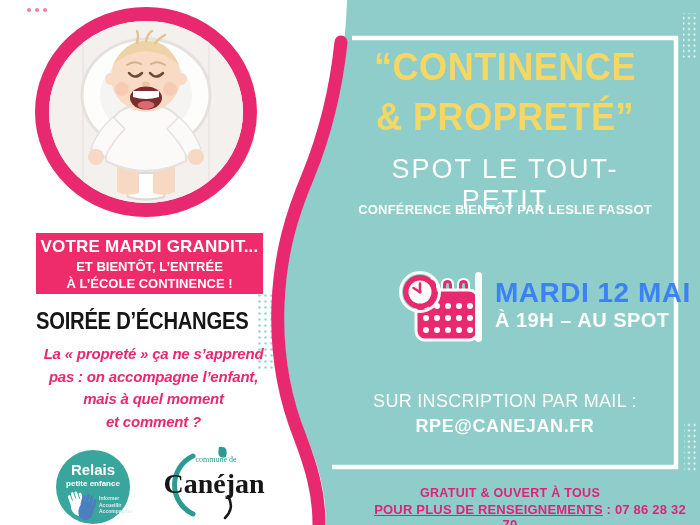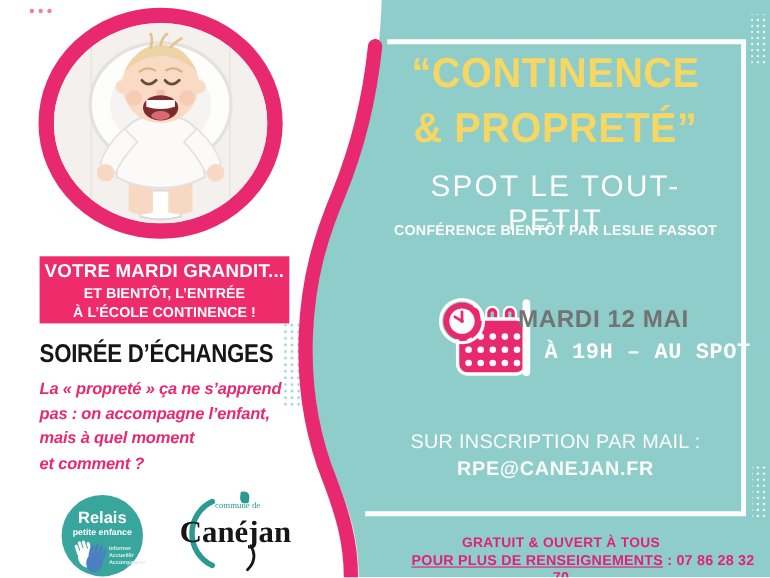--- a/index.html
+++ b/index.html
@@ -7,29 +7,29 @@
           font-family:"Liberation Sans",sans-serif;}
   .abs{position:absolute;}
   
   .banner-box{left:36px;top:233px;width:227px;height:61px;background:#ee2c6c;color:#ffffff;
               display:flex;flex-direction:column;align-items:center;justify-content:center;text-align:center;gap:2px;}
   .banner-l1{font-size:17px;font-weight:bold;letter-spacing:.2px;}
   .banner-l2{font-size:13px;font-weight:bold;}
   .soiree{left:36px;top:308px;width:260px;font-size:22px;font-weight:bold;color:#161616;
           letter-spacing:-.3px;transform:scale(.92,1.06);transform-origin:left top;}
   .intro{left:36px;top:343px;width:235px;font-size:15px;font-weight:bold;font-style:italic;
-         color:#e8296f;line-height:1.5;white-space:pre-line;letter-spacing:-.2px;}
+         color:#e8296f;line-height:1.5;white-space:pre-line;letter-spacing:-.2px;text-align:center;}
   
   .panel-center{left:352px;width:306px;text-align:center;}
   .title{font-size:38px;font-weight:bold;color:#f6d763;letter-spacing:.5px;transform:scale(.95,1);transform-origin:center top;}
   .t1{top:46px;} .t2{top:96px;}
   .subtitle{top:154px;font-size:27px;font-weight:normal;color:#fdfdfb;letter-spacing:2px;}
   .speaker{top:202px;font-size:13px;font-weight:bold;color:#fdfdfb;letter-spacing:.2px;}
-  .date-line{left:471px;top:277px;font-size:22px;font-weight:bold;color:#737373;letter-spacing:.5px;}
-  .time-line{left:495px;top:309px;font-size:20px;font-weight:bold;color:#fdfdfb;letter-spacing:.5px;font-family:Liberation Mono, monospace;}
+  .date-line{left:495px;top:277px;font-size:28px;font-weight:bold;color:#3b82f6;letter-spacing:.5px;}
+  .time-line{left:495px;top:309px;font-size:20px;font-weight:bold;color:#fdfdfb;letter-spacing:.5px;}
   .divider{left:475px;top:272px;width:7px;height:70px;background:#fdfdfb;border-radius:4px;}
   .reg1{top:391px;font-size:18px;font-weight:normal;color:#fdfdfb;letter-spacing:.3px;}
   .reg2{top:416px;font-size:18px;font-weight:bold;color:#fdfdfb;letter-spacing:.6px;}
   .footer1{left:340px;top:486px;width:340px;text-align:center;font-size:12.5px;font-weight:bold;color:#e0217c;letter-spacing:.3px;}
   .footer2{left:330px;top:502px;width:360px;text-align:center;font-size:13px;font-weight:bold;color:#e0217c;letter-spacing:.2px;}
   .u{text-decoration:underline;padding-left:40px;}
 </style>
 </head>
 <body>
 

